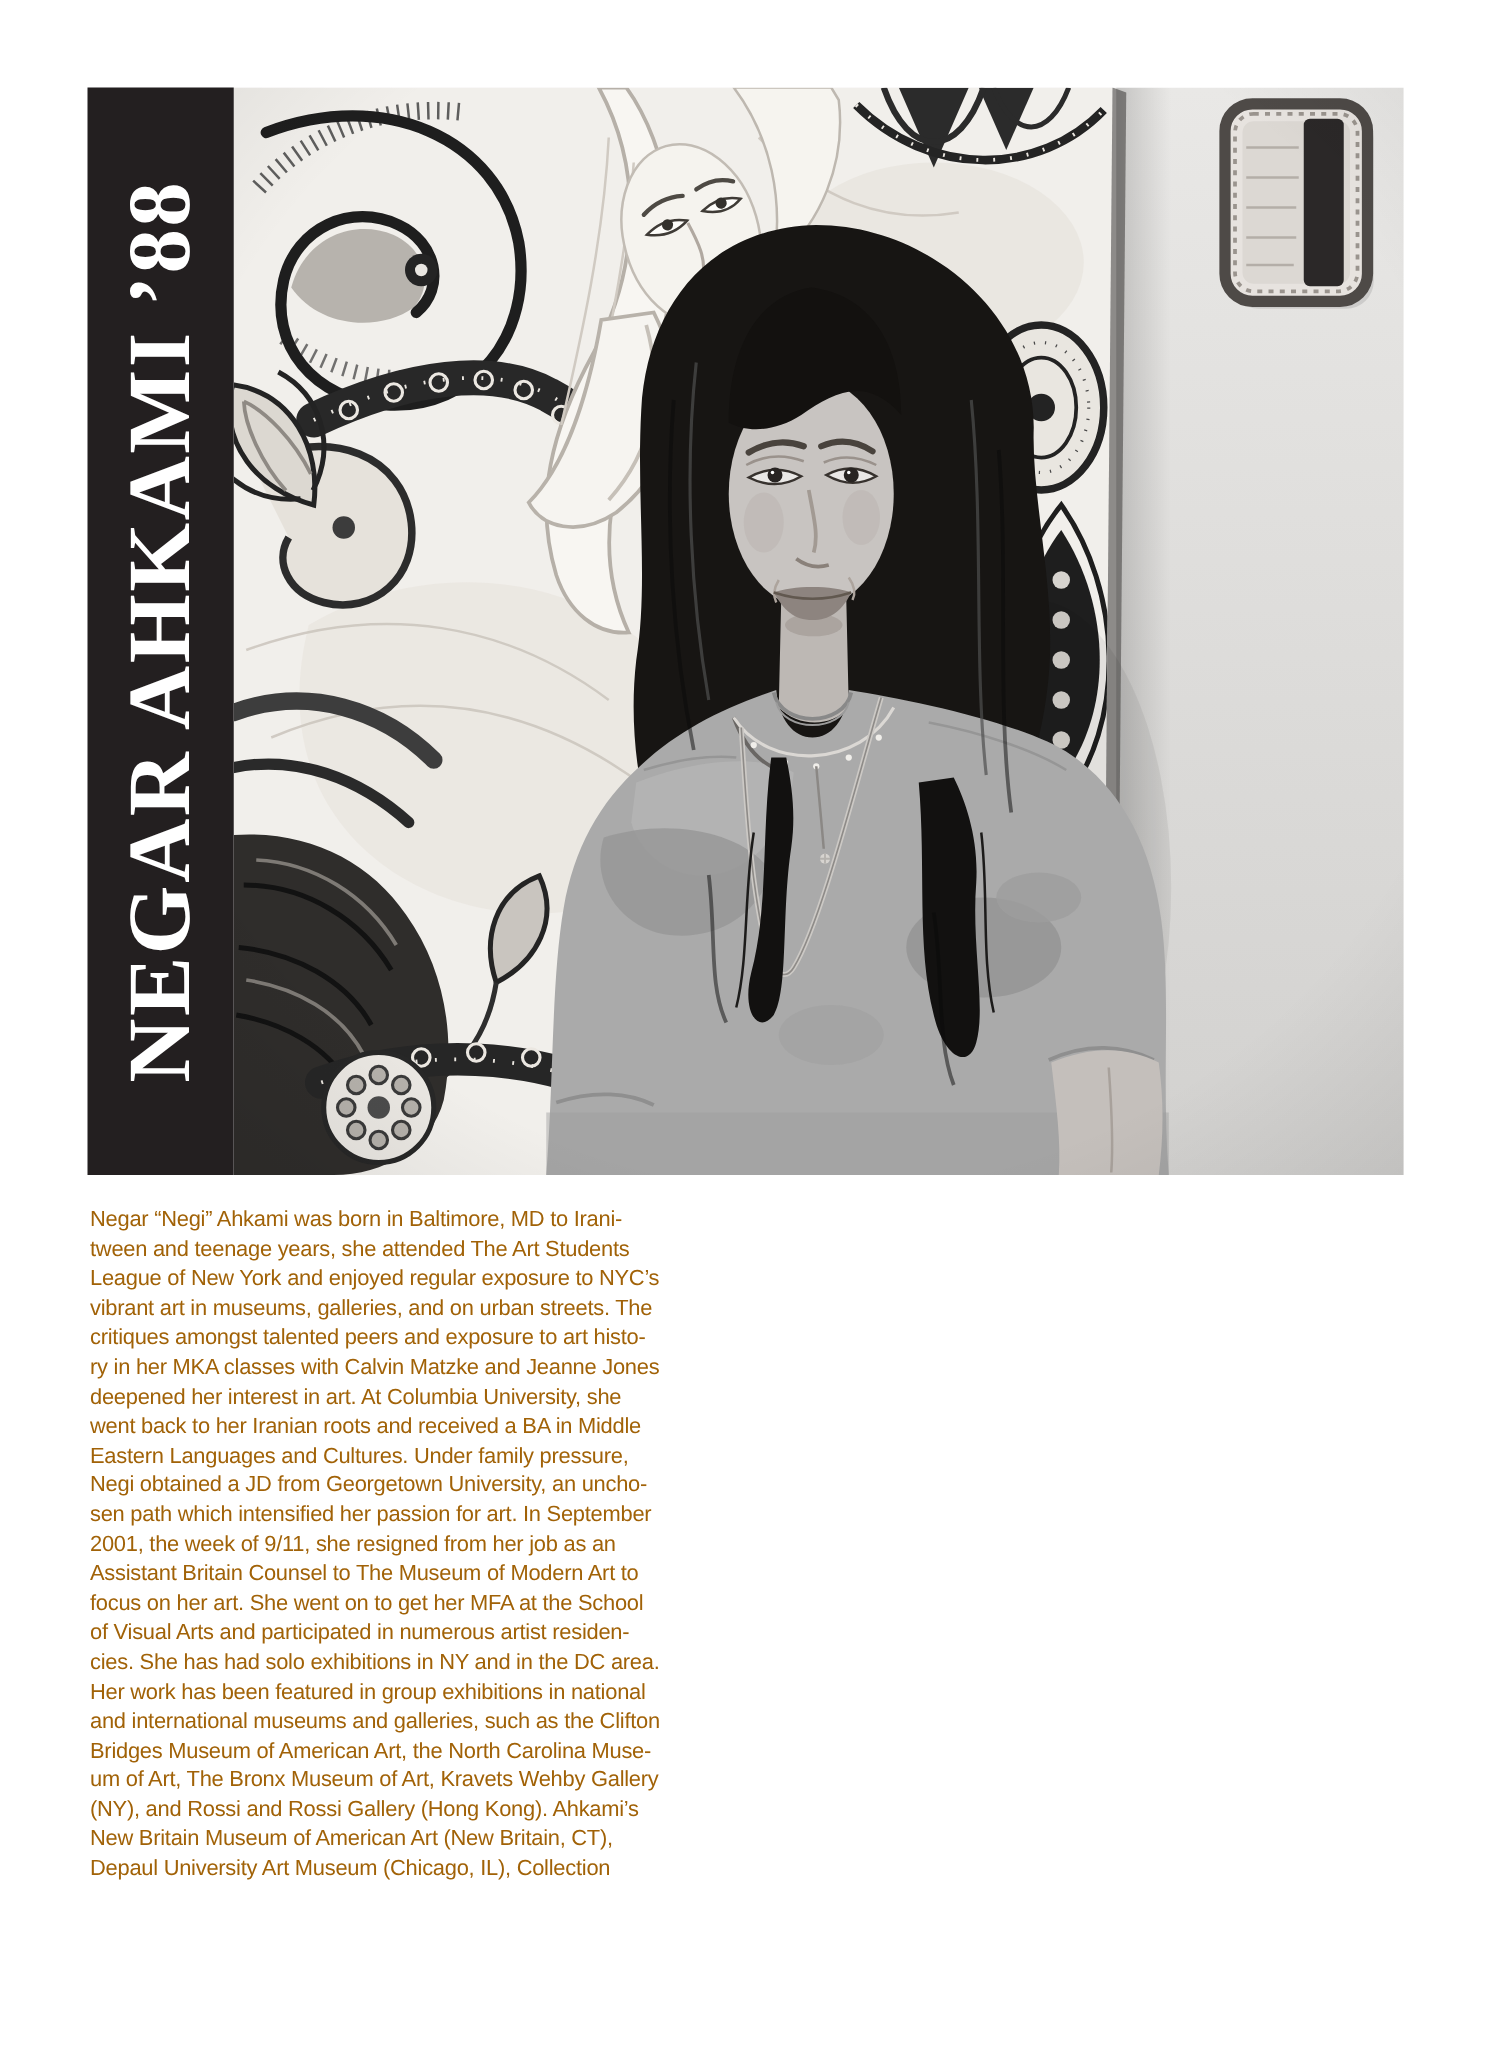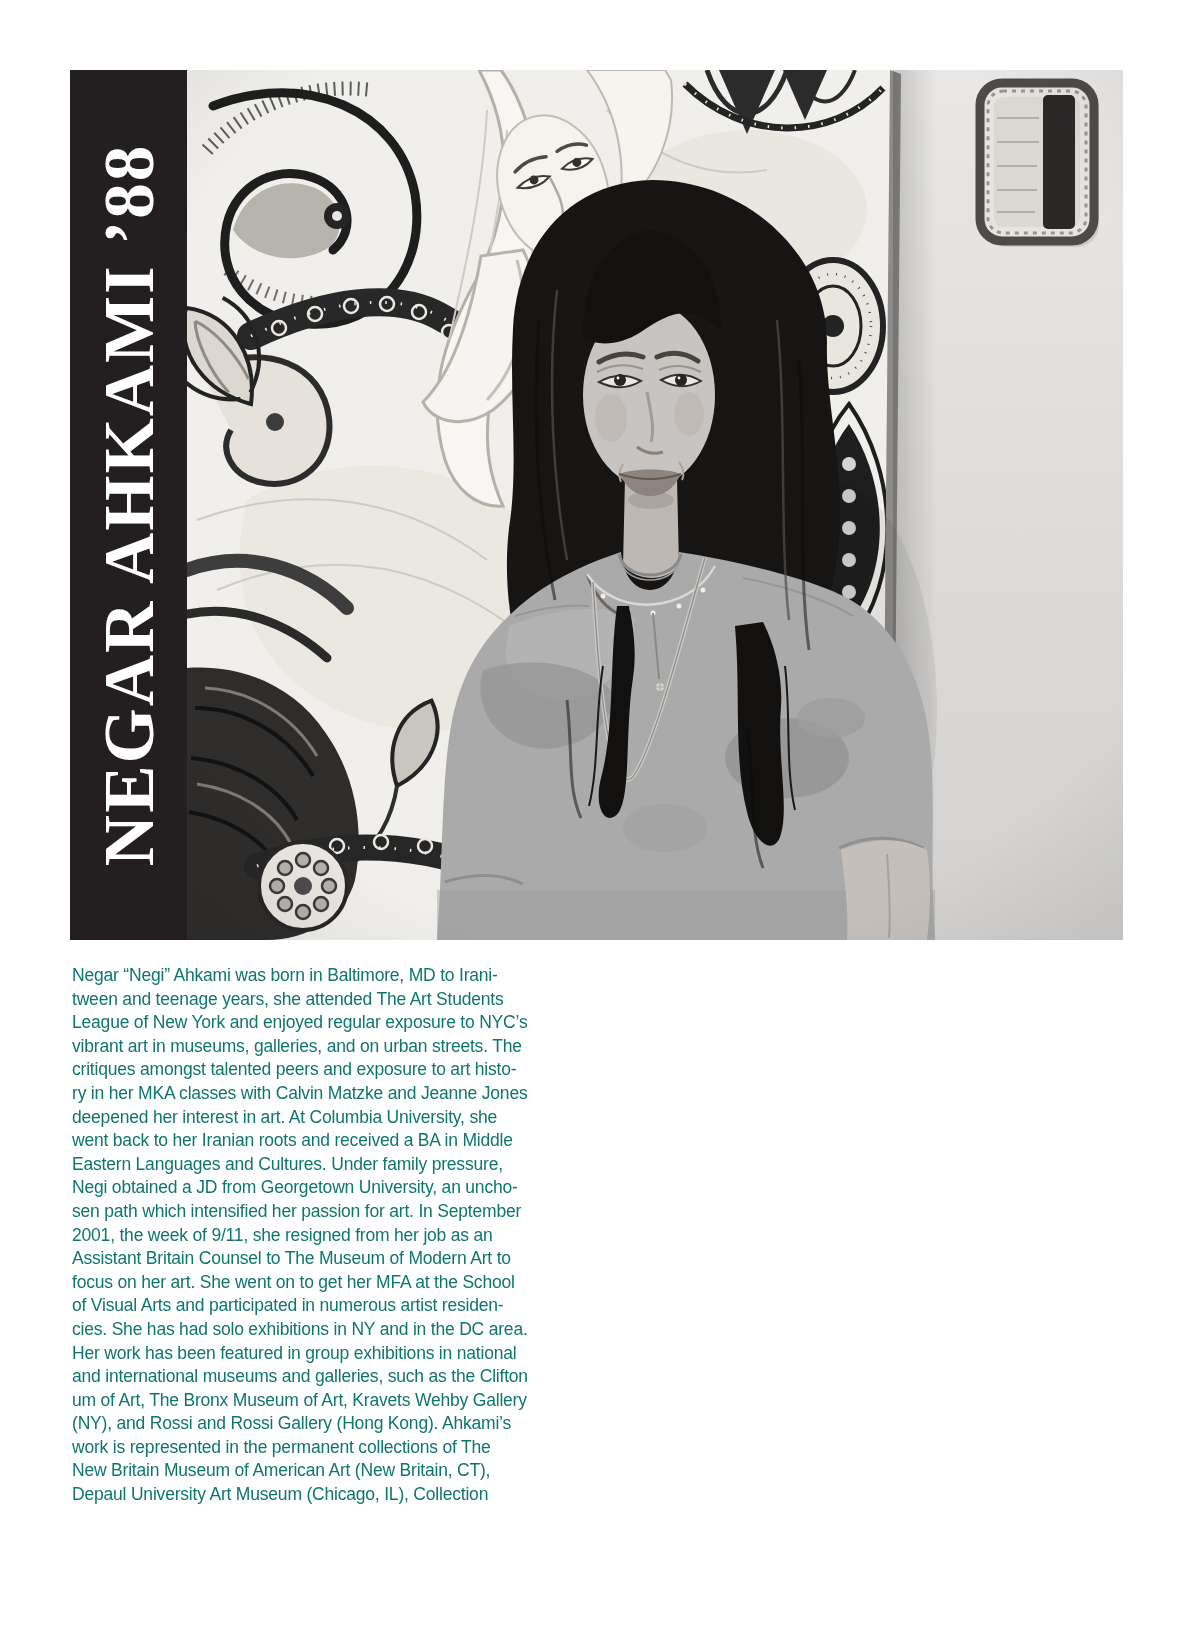--- a/index.html
+++ b/index.html
@@ -15,21 +15,21 @@
     white-space:nowrap;
     font-family:"Liberation Serif", serif;
     font-weight:700;font-size:71px;letter-spacing:2px;color:#ffffff;
   }
   .photo{flex:none;width:936px;height:870px;}
   .photo svg{display:block;}
   .article{position:absolute;left:72px;top:964px;display:flex;gap:34px;}
   .col{width:505px;}
   .line{
     white-space:nowrap;font-size:17.5px;line-height:23.6px;height:23.6px;
-    color:#0f766e;letter-spacing:-0.2px;
+    color:#a16207;letter-spacing:-0.2px;
   }
 </style>
 </head>
 <body>
 
 <div class="page">
 
   <div class="hero">
     <div class="banner">
       <span class="banner-text">NEGAR AHKAMI ’88</span>
@@ -325,23 +325,23 @@
         <div class="line">Eastern Languages and Cultures. Under family pressure,</div>
         <div class="line">Negi obtained a JD from Georgetown University, an uncho-</div>
         <div class="line">sen path which intensified her passion for art. In September</div>
         <div class="line">2001, the week of 9/11, she resigned from her job as an</div>
         <div class="line">Assistant Britain Counsel to The Museum of Modern Art to</div>
         <div class="line">focus on her art. She went on to get her MFA at the School</div>
         <div class="line">of Visual Arts and participated in numerous artist residen-</div>
         <div class="line">cies. She has had solo exhibitions in NY and in the DC area.</div>
         <div class="line">Her work has been featured in group exhibitions in national</div>
         <div class="line">and international museums and galleries, such as the Clifton</div>
+        <div class="line">Bridges Museum of American Art, the North Carolina Muse-</div>
         <div class="line">um of Art, The Bronx Museum of Art, Kravets Wehby Gallery</div>
         <div class="line">(NY), and Rossi and Rossi Gallery (Hong Kong). Ahkami’s</div>
-        <div class="line">work is represented in the permanent collections of The</div>
         <div class="line">New Britain Museum of American Art (New Britain, CT),</div>
         <div class="line">Depaul University Art Museum (Chicago, IL), Collection</div>
       </div>
     <div class="col">
       </div>
   </div>
 
 </div>
 
 </body></html>

